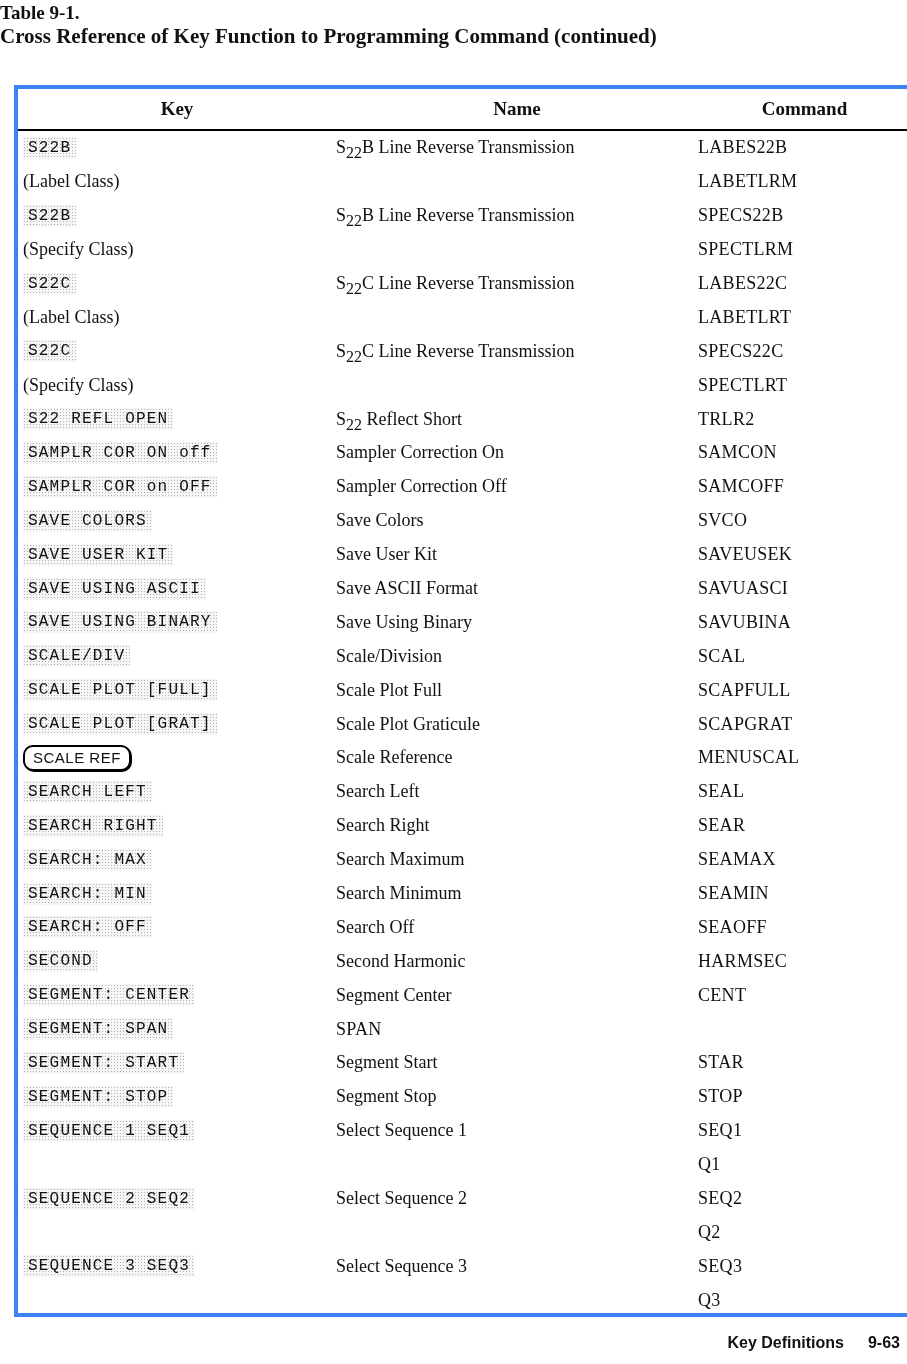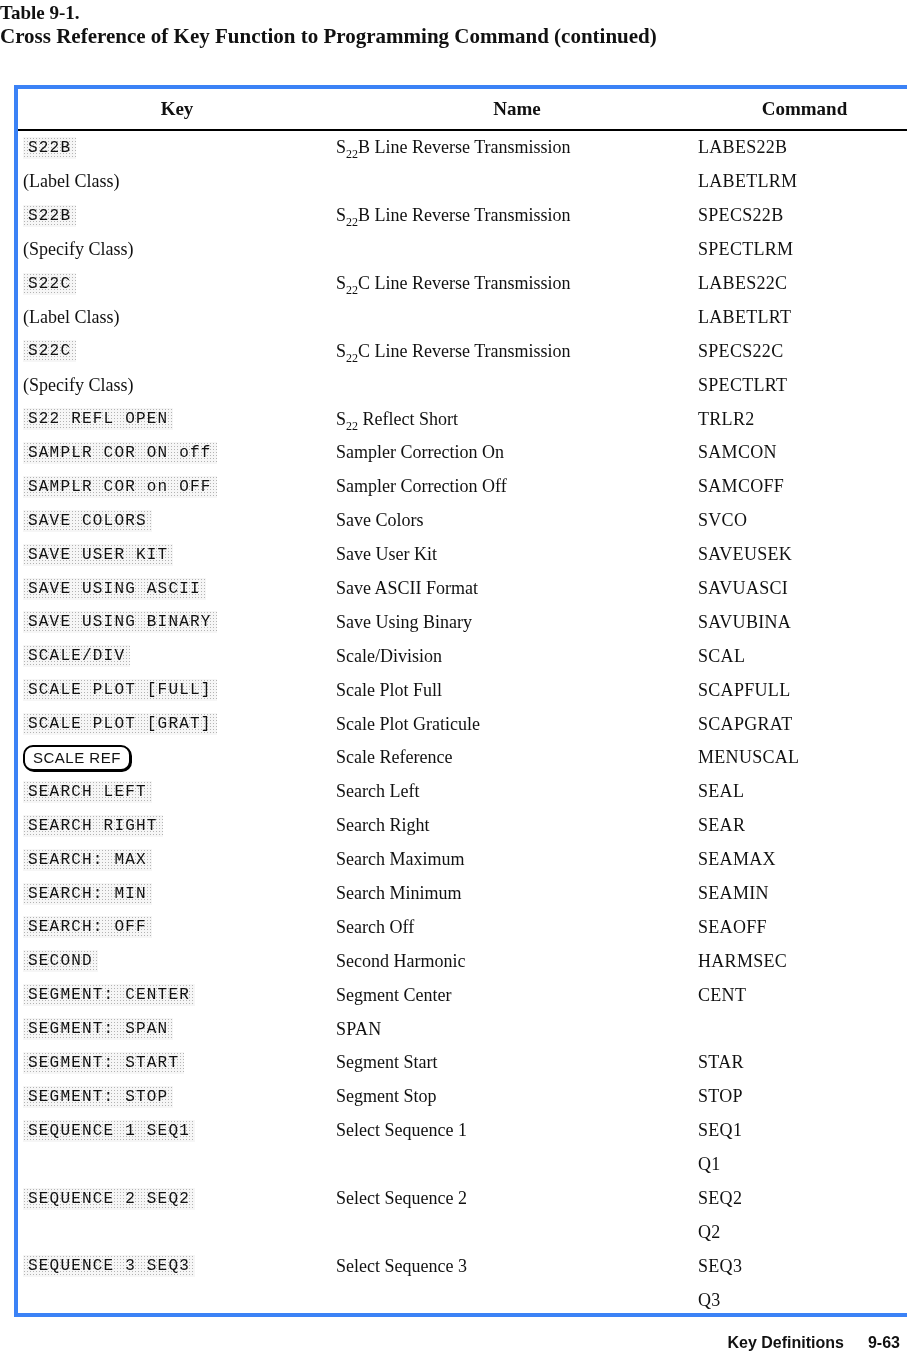--- a/index.html
+++ b/index.html
@@ -47,21 +47,21 @@
   .row {
     display: grid;
     grid-template-columns: 318px 362px 1fr;
     height: 33.9px;
     align-items: center;
   }
   .cell { overflow: visible; white-space: nowrap; }
   .key-cell  { padding-left: 5px; }
   .name-cell { font-size: 18px; }
   .cmd-cell  { font-size: 18px; letter-spacing: 0.3px; }
-  .name-cell sub { font-size: 12px; line-height: 0; }
+  .name-cell sub { font-size: 16px; line-height: 0; }
 
   
   .key-softkey {
     display: inline-block;
     font-family: "Liberation Mono", monospace;
     font-size: 16px;
     letter-spacing: 1.2px;
     line-height: 18px;
     padding: 2px 5px 2px 5px;
     background-color: #f6f6f6;

